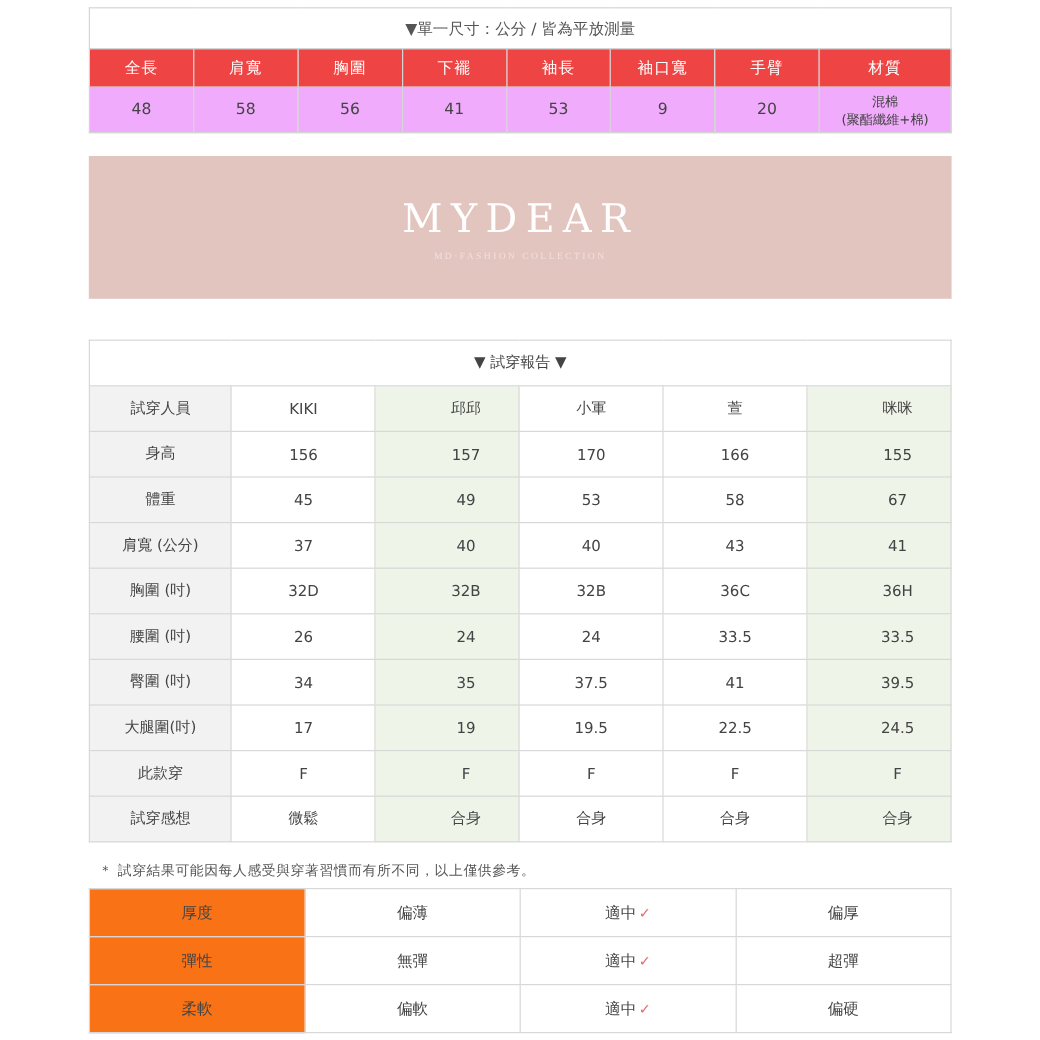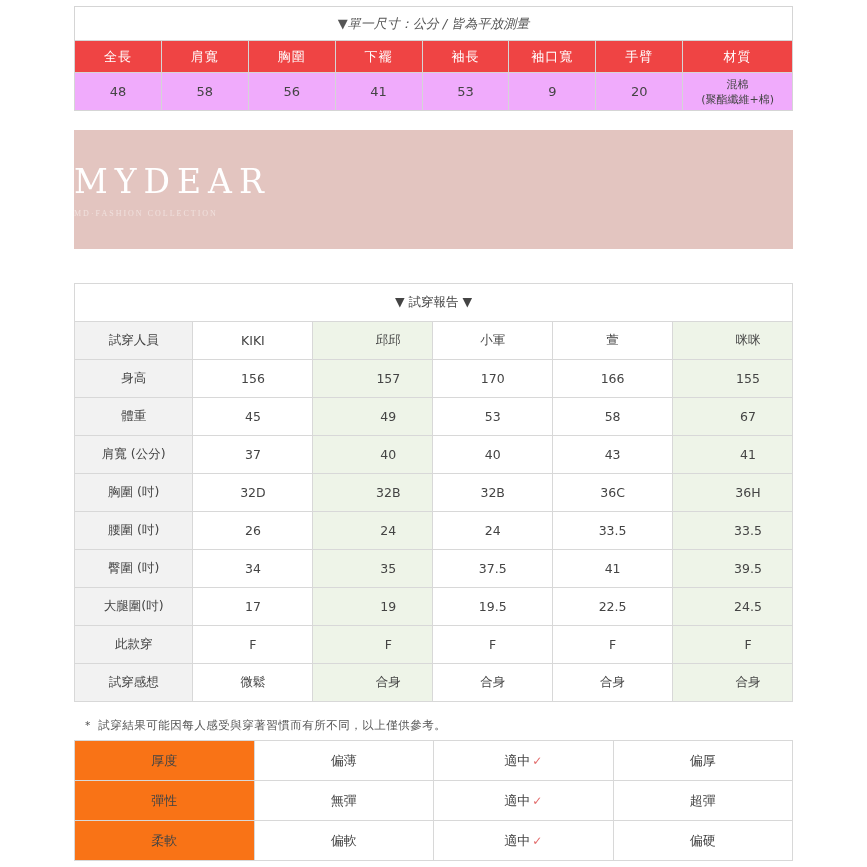--- a/index.html
+++ b/index.html
@@ -33,21 +33,20 @@
     text-align: center;
     vertical-align: middle;
     font-weight: normal;
   }
   .size-title-row td {
     height: 34px;
     font-size: 13px;
     color: #555;
     background: #ffffff;
     border: 1px solid #d5d5d5;
-    font-style: italic;
   }
   .size-head-row td {
     height: 32px;
     background: #ef4444;
     color: #ffffff;
     font-size: 13px;
     font-weight: bold;
     letter-spacing: 1px;
   }
   .size-val-row td {
@@ -63,21 +62,21 @@
   }
 
   
   .banner {
     position: absolute;
     left: 74px; top: 130px;
     width: 719px; height: 119px;
     background: #e3c5c0;
     display: flex;
     flex-direction: column;
-    align-items: flex-start;
+    align-items: center;
     justify-content: center;
   }
   .banner-title {
     font-family: "DejaVu Serif", "Liberation Serif", serif;
     font-size: 33px;
     letter-spacing: 7px;
     color: #ffffff;
     font-weight: normal;
     margin-bottom: 8px;
   }

